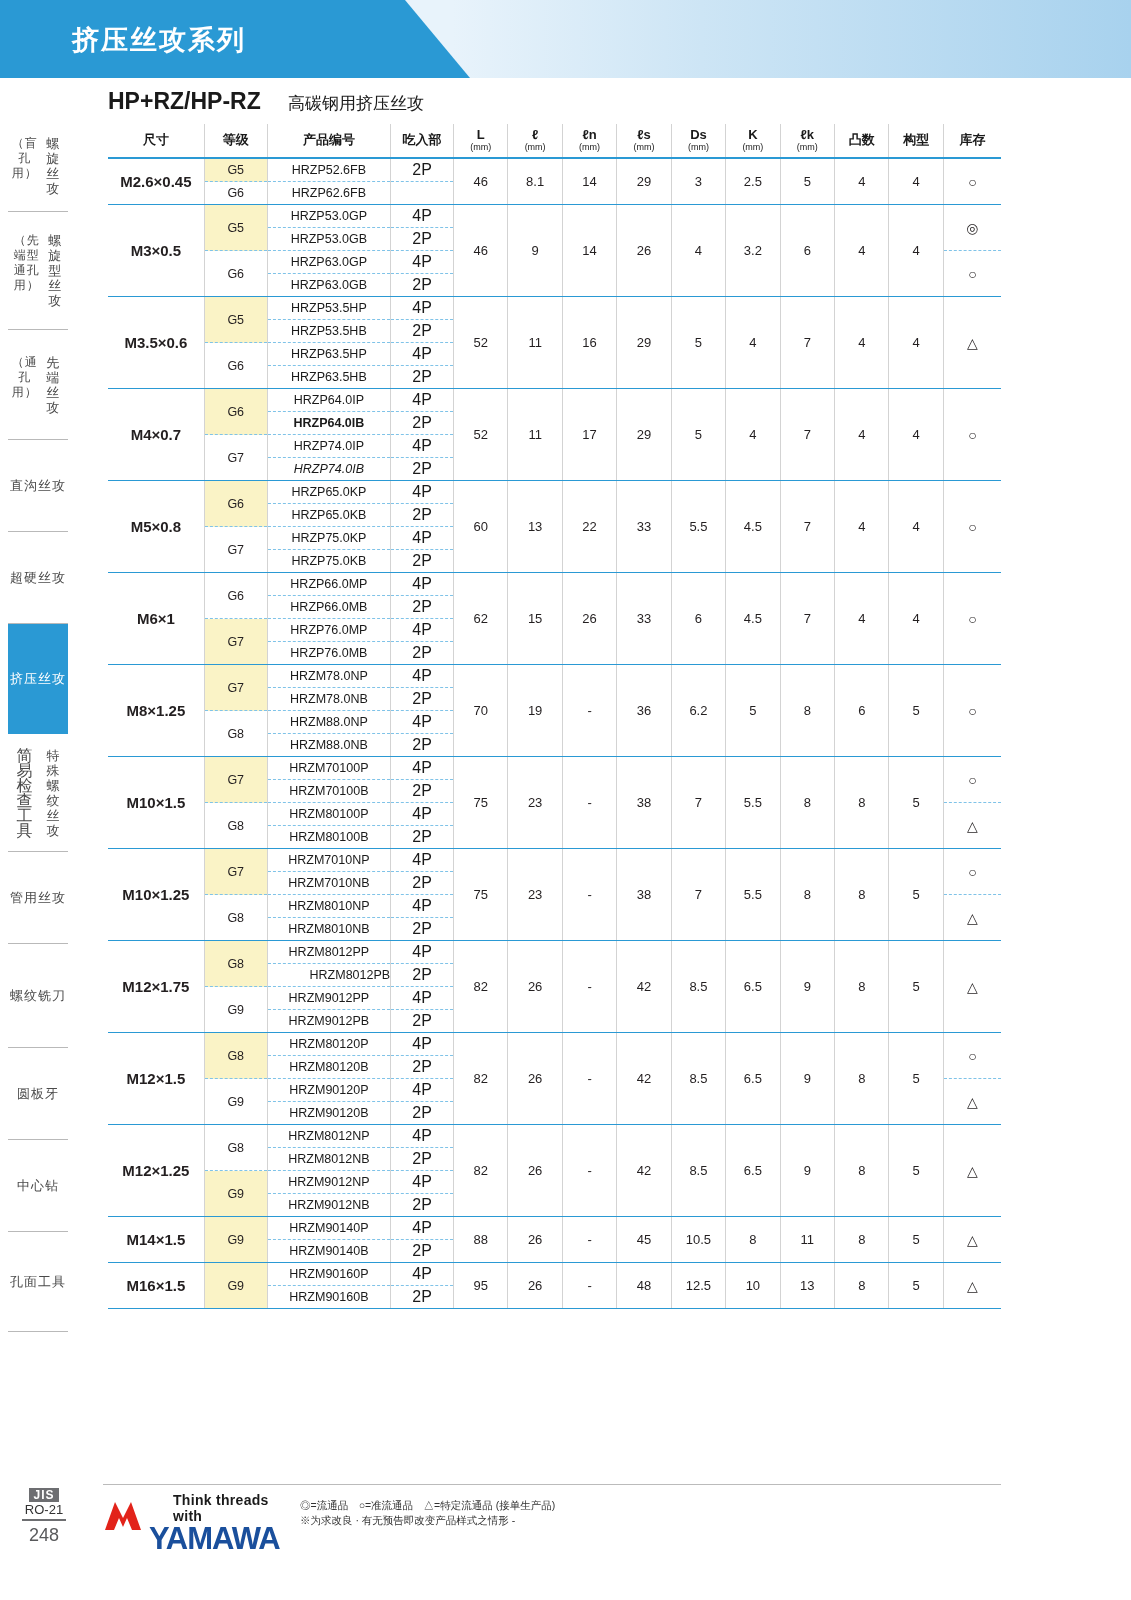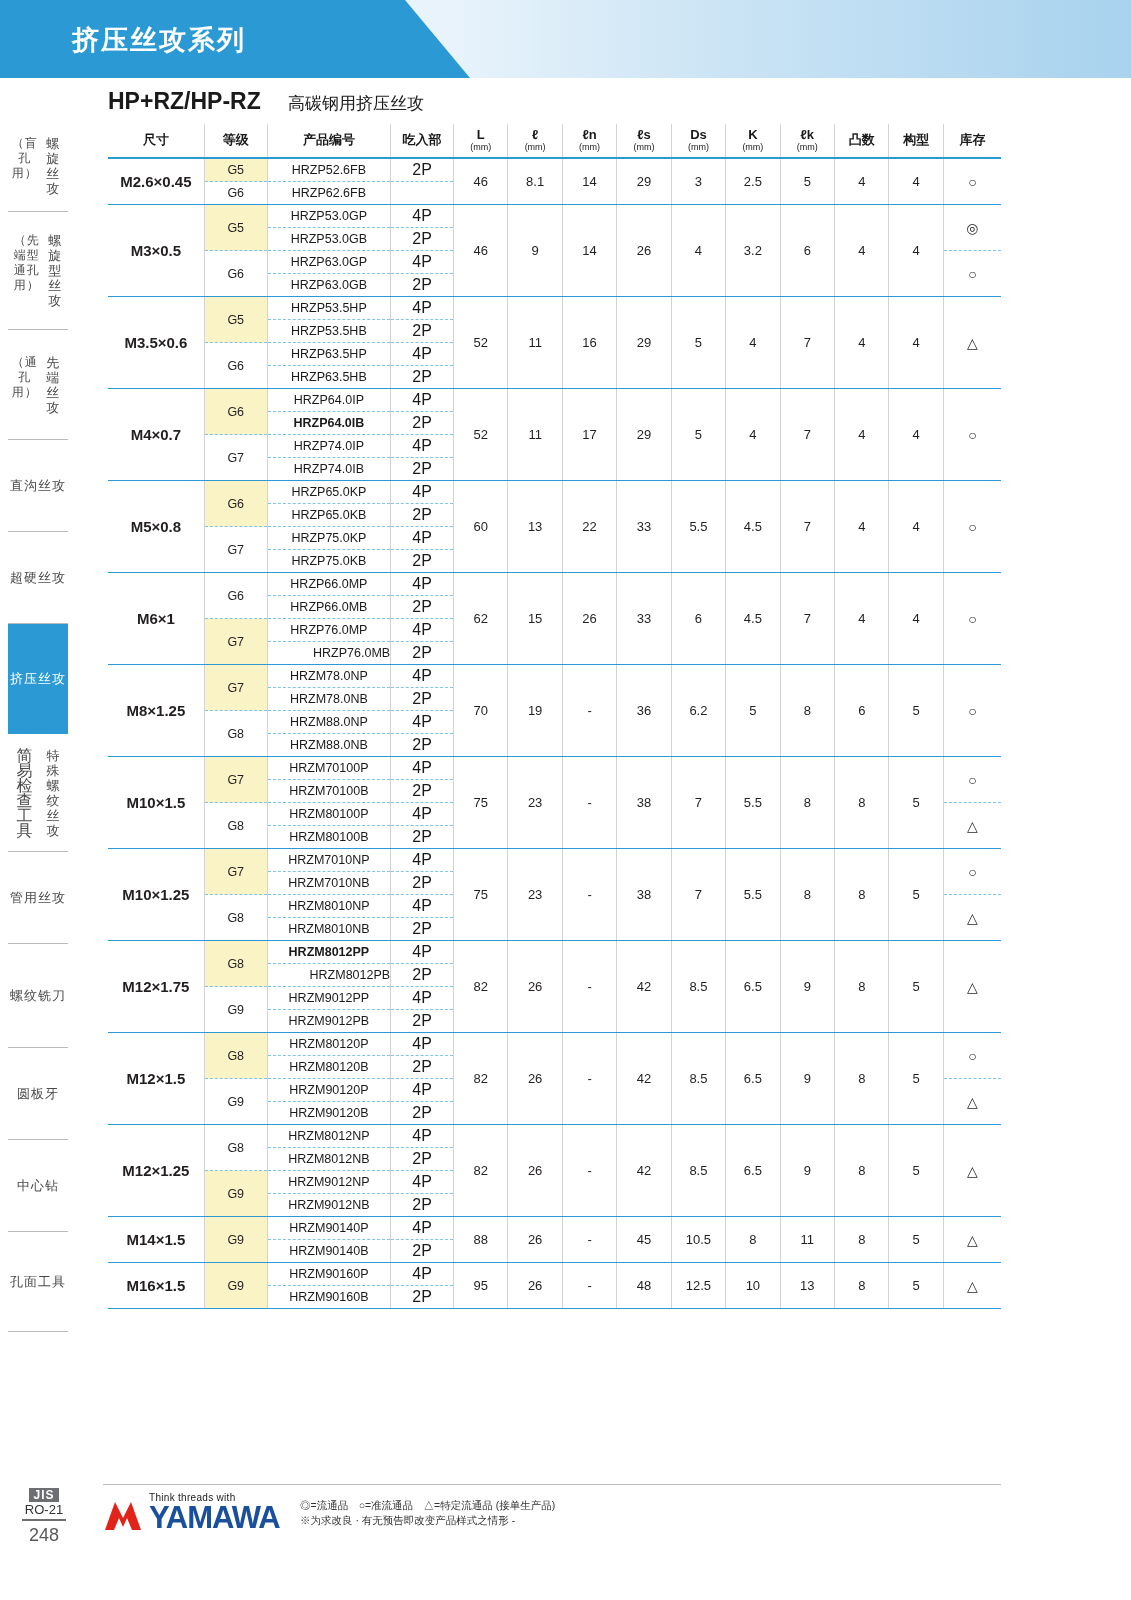--- a/index.html
+++ b/index.html
@@ -89,21 +89,21 @@
   .col-code  { width:118px; }
   .col-hit   { width:60px; }
   .col-n     { width:52px; }
   .col-stock { width:55px; }
   
   table.main td.sep, table.main th.sep { border-left:1px solid #d3d3d3; }
   
   .footer-logo {
     position:absolute; left:103px; top:1492px; width:190px; height:42px;
   }
-  .footer-think { font-size:10px; font-weight:normal; color:#1a1a1a; letter-spacing:0.3px; margin-left:46px;}
+  .footer-think { font-size:14px; font-weight:bold; color:#1a1a1a; letter-spacing:0.3px; margin-left:70px;}
   .footer-yamawa { font-size:31px; font-weight:bold; color:#1a4f9c; letter-spacing:-1px; margin-left:46px; line-height:30px;}
   .yamawa-mark {
     position:absolute; left:0; top:6px; width:40px; height:34px;
   }
   .footer-note {
     position:absolute; left:300px; top:1498px; font-size:10.5px; color:#333; line-height:15px;
   }
   .footer-line { position:absolute; left:103px; top:1484px; width:898px; height:1px; background:#bbb;}
 </style>
 </head>
@@ -344,21 +344,21 @@
       <tr>
         <td class="code-cell sep" style="border-bottom: 1px dashed rgb(127, 195, 232); font-weight: bold;">HRZP64.0IB</td>
         <td class="hit-cell sep" style="border-bottom: 1px dashed rgb(127, 195, 232);">2P</td>
       </tr>
       <tr>
         <td class="grade-cell sep" rowspan="2" style="border-bottom: 1px solid rgb(42, 153, 212);">G7</td>
         <td class="code-cell sep" style="border-bottom: 1px dashed rgb(127, 195, 232);">HRZP74.0IP</td>
         <td class="hit-cell sep" style="border-bottom: 1px dashed rgb(127, 195, 232);">4P</td>
       </tr>
       <tr>
-        <td class="code-cell sep" style="border-bottom: 1px solid rgb(42, 153, 212);">HRZP74.0IB</td>
+        <td class="code-cell sep" style="border-bottom: 1px solid rgb(42, 153, 212); font-style: italic;">HRZP74.0IB</td>
         <td class="hit-cell sep" style="border-bottom: 1px solid rgb(42, 153, 212);">2P</td>
       </tr>
       <tr>
         <td class="size-cell" rowspan="4" style="border-bottom: 1px solid rgb(42, 153, 212);">M5×0.8</td>
         <td class="grade-cell sep grade-hl" rowspan="2" style="border-bottom: 1px dashed rgb(127, 195, 232);">G6</td>
         <td class="code-cell sep" style="border-bottom: 1px dashed rgb(127, 195, 232);">HRZP65.0KP</td>
         <td class="hit-cell sep" style="border-bottom: 1px dashed rgb(127, 195, 232);">4P</td>
         <td class="num-cell sep" rowspan="4" style="border-bottom: 1px solid rgb(42, 153, 212);">60</td>
         <td class="num-cell sep" rowspan="4" style="border-bottom: 1px solid rgb(42, 153, 212);">13</td>
         <td class="num-cell sep" rowspan="4" style="border-bottom: 1px solid rgb(42, 153, 212);">22</td>
@@ -402,21 +402,21 @@
       <tr>
         <td class="code-cell sep" style="border-bottom: 1px dashed rgb(127, 195, 232);">HRZP66.0MB</td>
         <td class="hit-cell sep" style="border-bottom: 1px dashed rgb(127, 195, 232);">2P</td>
       </tr>
       <tr>
         <td class="grade-cell sep grade-hl" rowspan="2" style="border-bottom: 1px solid rgb(42, 153, 212);">G7</td>
         <td class="code-cell sep" style="border-bottom: 1px dashed rgb(127, 195, 232);">HRZP76.0MP</td>
         <td class="hit-cell sep" style="border-bottom: 1px dashed rgb(127, 195, 232);">4P</td>
       </tr>
       <tr>
-        <td class="code-cell sep" style="border-bottom: 1px solid rgb(42, 153, 212); text-align: right;">HRZP76.0MB</td>
+        <td class="code-cell sep" style="border-bottom: 1px solid rgb(42, 153, 212);">HRZP76.0MB</td>
         <td class="hit-cell sep" style="border-bottom: 1px solid rgb(42, 153, 212);">2P</td>
       </tr>
       <tr>
         <td class="size-cell" rowspan="4" style="border-bottom: 1px solid rgb(42, 153, 212);">M8×1.25</td>
         <td class="grade-cell sep grade-hl" rowspan="2" style="border-bottom: 1px dashed rgb(127, 195, 232);">G7</td>
         <td class="code-cell sep" style="border-bottom: 1px dashed rgb(127, 195, 232);">HRZM78.0NP</td>
         <td class="hit-cell sep" style="border-bottom: 1px dashed rgb(127, 195, 232);">4P</td>
         <td class="num-cell sep" rowspan="4" style="border-bottom: 1px solid rgb(42, 153, 212);">70</td>
         <td class="num-cell sep" rowspan="4" style="border-bottom: 1px solid rgb(42, 153, 212);">19</td>
         <td class="num-cell sep" rowspan="4" style="border-bottom: 1px solid rgb(42, 153, 212);">-</td>
@@ -497,21 +497,21 @@
         <td class="hit-cell sep" style="border-bottom: 1px dashed rgb(127, 195, 232);">4P</td>
         <td class="stock-cell sep" rowspan="2" style="border-bottom: 1px solid rgb(42, 153, 212);">△</td>
       </tr>
       <tr>
         <td class="code-cell sep" style="border-bottom: 1px solid rgb(42, 153, 212);">HRZM8010NB</td>
         <td class="hit-cell sep" style="border-bottom: 1px solid rgb(42, 153, 212);">2P</td>
       </tr>
       <tr>
         <td class="size-cell" rowspan="4" style="border-bottom: 1px solid rgb(42, 153, 212);">M12×1.75</td>
         <td class="grade-cell sep grade-hl" rowspan="2" style="border-bottom: 1px dashed rgb(127, 195, 232);">G8</td>
-        <td class="code-cell sep" style="border-bottom: 1px dashed rgb(127, 195, 232); font-weight: bold;">HRZM8012PP</td>
+        <td class="code-cell sep" style="border-bottom: 1px dashed rgb(127, 195, 232);">HRZM8012PP</td>
         <td class="hit-cell sep" style="border-bottom: 1px dashed rgb(127, 195, 232);">4P</td>
         <td class="num-cell sep" rowspan="4" style="border-bottom: 1px solid rgb(42, 153, 212);">82</td>
         <td class="num-cell sep" rowspan="4" style="border-bottom: 1px solid rgb(42, 153, 212);">26</td>
         <td class="num-cell sep" rowspan="4" style="border-bottom: 1px solid rgb(42, 153, 212);">-</td>
         <td class="num-cell sep" rowspan="4" style="border-bottom: 1px solid rgb(42, 153, 212);">42</td>
         <td class="num-cell sep" rowspan="4" style="border-bottom: 1px solid rgb(42, 153, 212);">8.5</td>
         <td class="num-cell sep" rowspan="4" style="border-bottom: 1px solid rgb(42, 153, 212);">6.5</td>
         <td class="num-cell sep" rowspan="4" style="border-bottom: 1px solid rgb(42, 153, 212);">9</td>
         <td class="num-cell sep" rowspan="4" style="border-bottom: 1px solid rgb(42, 153, 212);">8</td>
         <td class="num-cell sep" rowspan="4" style="border-bottom: 1px solid rgb(42, 153, 212);">5</td>

